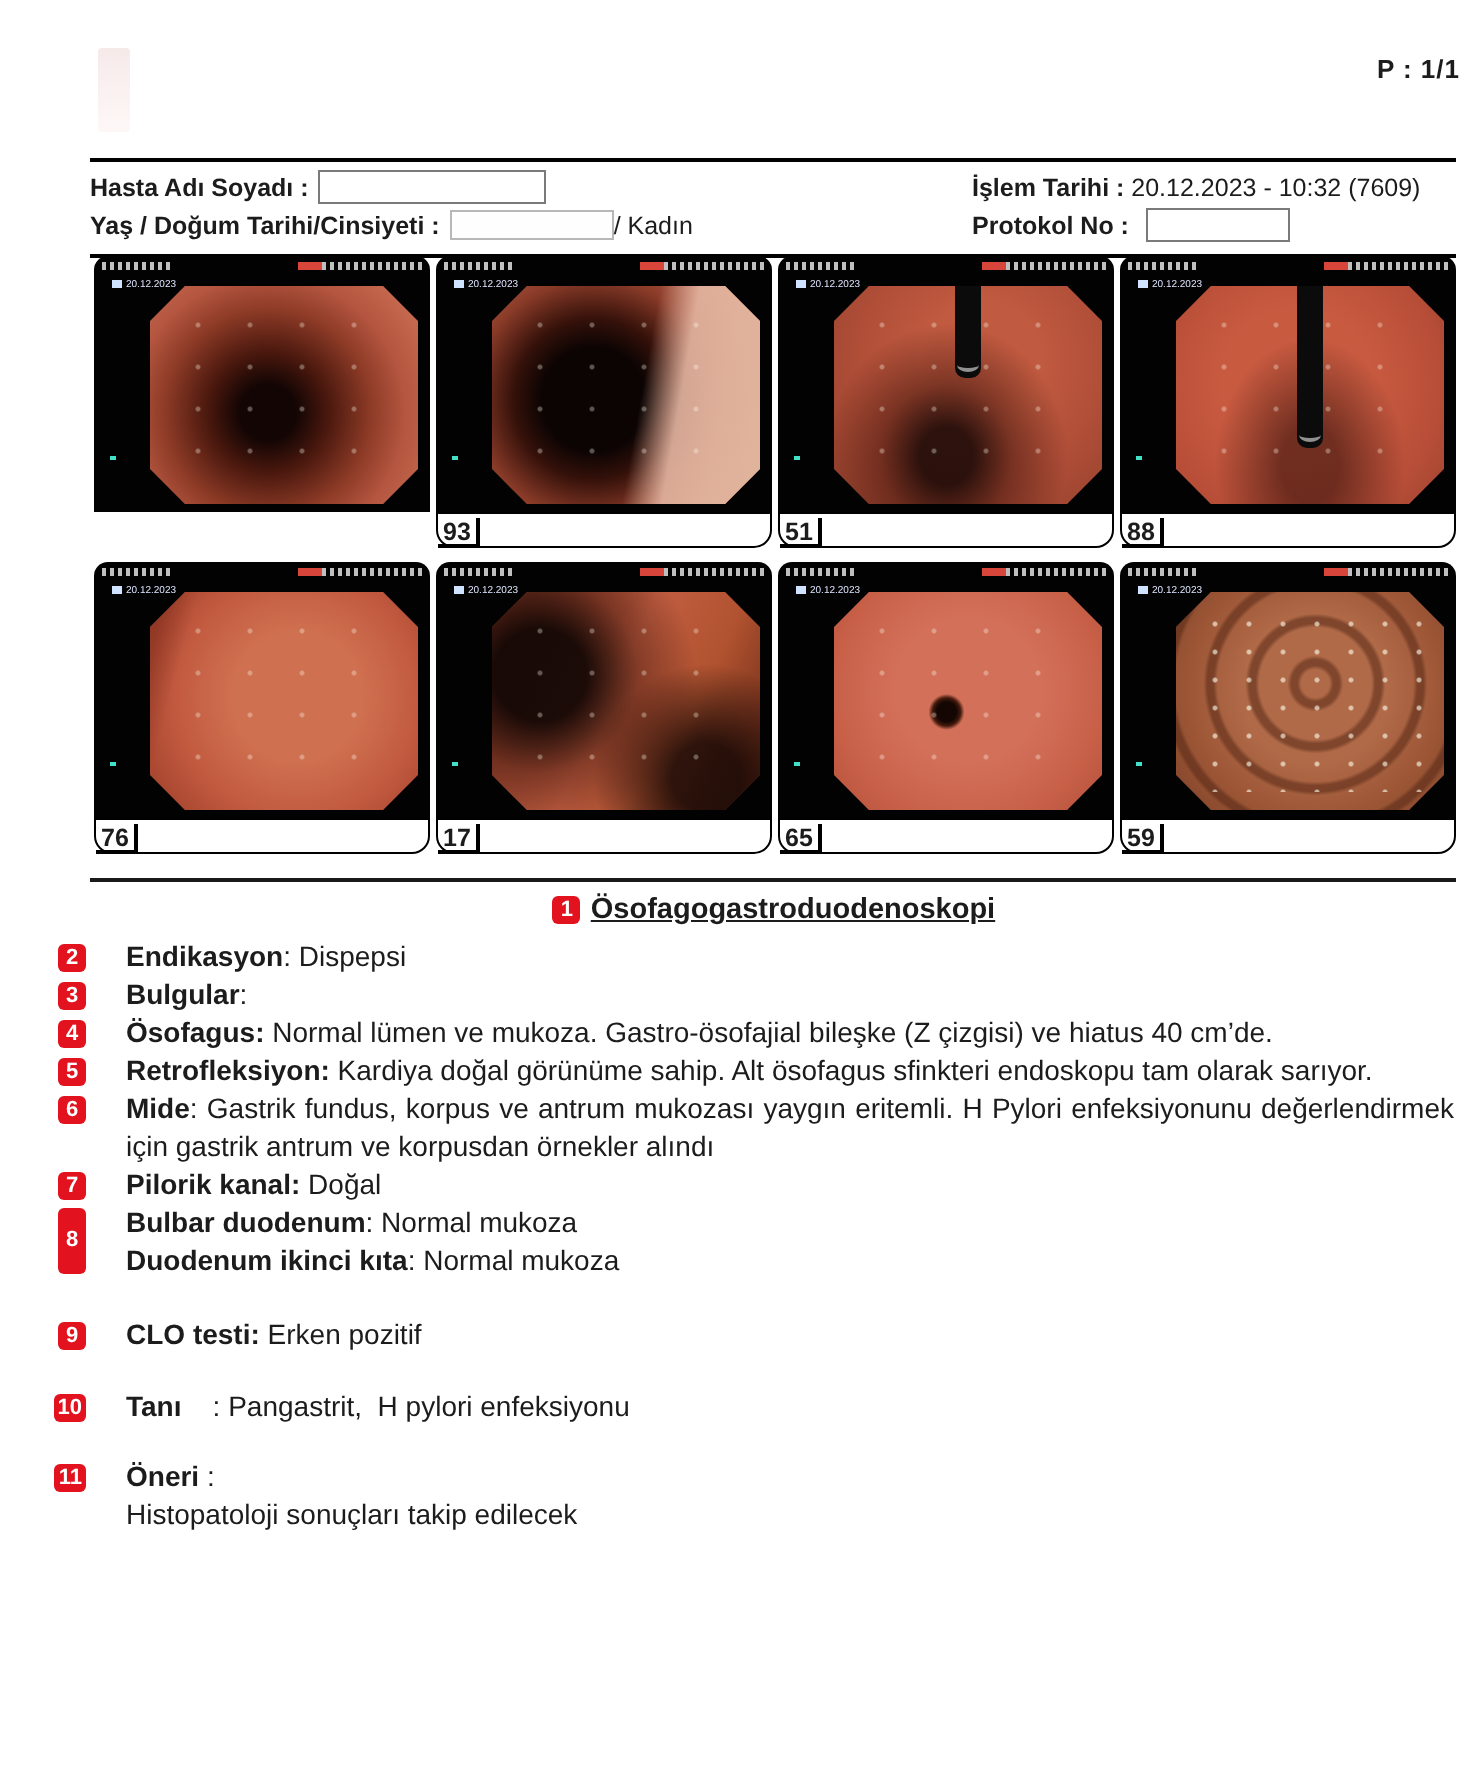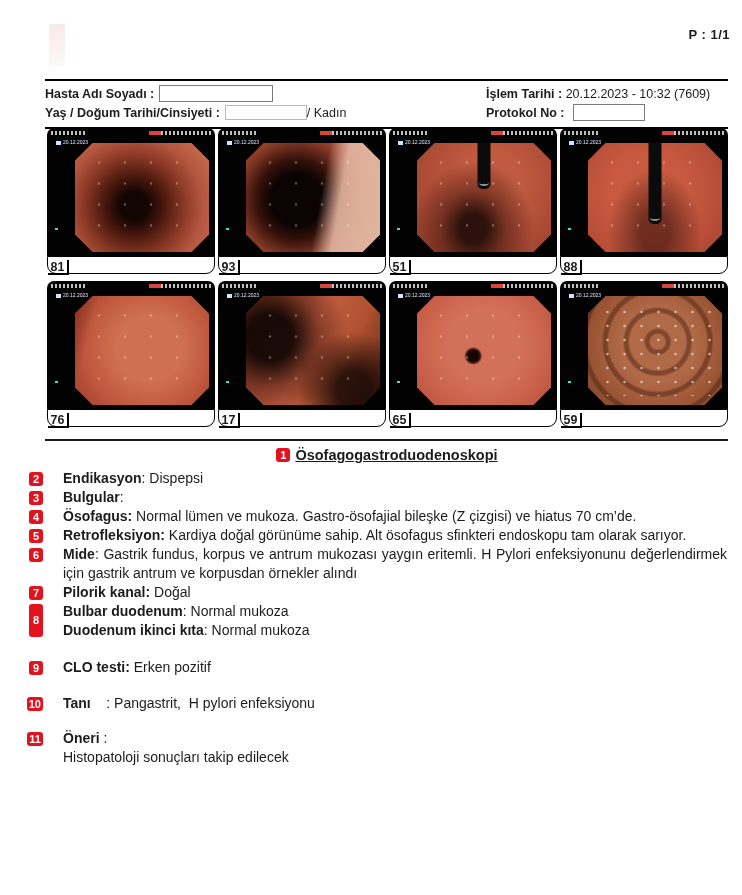--- a/index.html
+++ b/index.html
@@ -129,21 +129,20 @@
 
   <div class="grid">
       <div class="cell">
         <div class="black">
           <div class="ovtl"></div>
           <div class="ovtr"></div>
           <div class="ovdate">20.12.2023</div>
           <div class="photo v81"></div>
           <div class="cdot"></div>
         </div>
-        <div class="strip"><span class="num">81</span></div>
       </div>
       <div class="cell">
         <div class="black">
           <div class="ovtl"></div>
           <div class="ovtr"></div>
           <div class="ovdate">20.12.2023</div>
           <div class="photo v93"></div>
           <div class="cdot"></div>
         </div>
         <div class="strip"><span class="num">93</span></div>
@@ -225,21 +224,21 @@
         <div class="line">
           <span class="rmark">2</span>
           <div class="row"><b>Endikasyon</b><span>: Dispepsi</span></div>
         </div>
         <div class="line">
           <span class="rmark">3</span>
           <div class="row"><b>Bulgular</b><span>:</span></div>
         </div>
         <div class="line">
           <span class="rmark">4</span>
-          <div class="row"><b>Ösofagus:</b><span> Normal lümen ve mukoza. Gastro-ösofajial bileşke (Z çizgisi) ve hiatus 70 cm’de.</span></div>
+          <div class="row"><b>Ösofagus:</b><span> Normal lümen ve mukoza. Gastro-ösofajial bileşke (Z çizgisi) ve hiatus 40 cm’de.</span></div>
         </div>
         <div class="line">
           <span class="rmark">5</span>
           <div class="row"><b>Retrofleksiyon:</b><span> Kardiya doğal görünüme sahip. Alt ösofagus sfinkteri endoskopu tam olarak sarıyor.</span></div>
         </div>
         <div class="line justify">
           <span class="rmark">6</span>
           <div class="row"><b>Mide</b><span>: Gastrik fundus, korpus ve antrum mukozası yaygın eritemli. H Pylori enfeksiyonunu değerlendirmek için gastrik antrum ve korpusdan örnekler alındı</span></div>
         </div>
         <div class="line">

